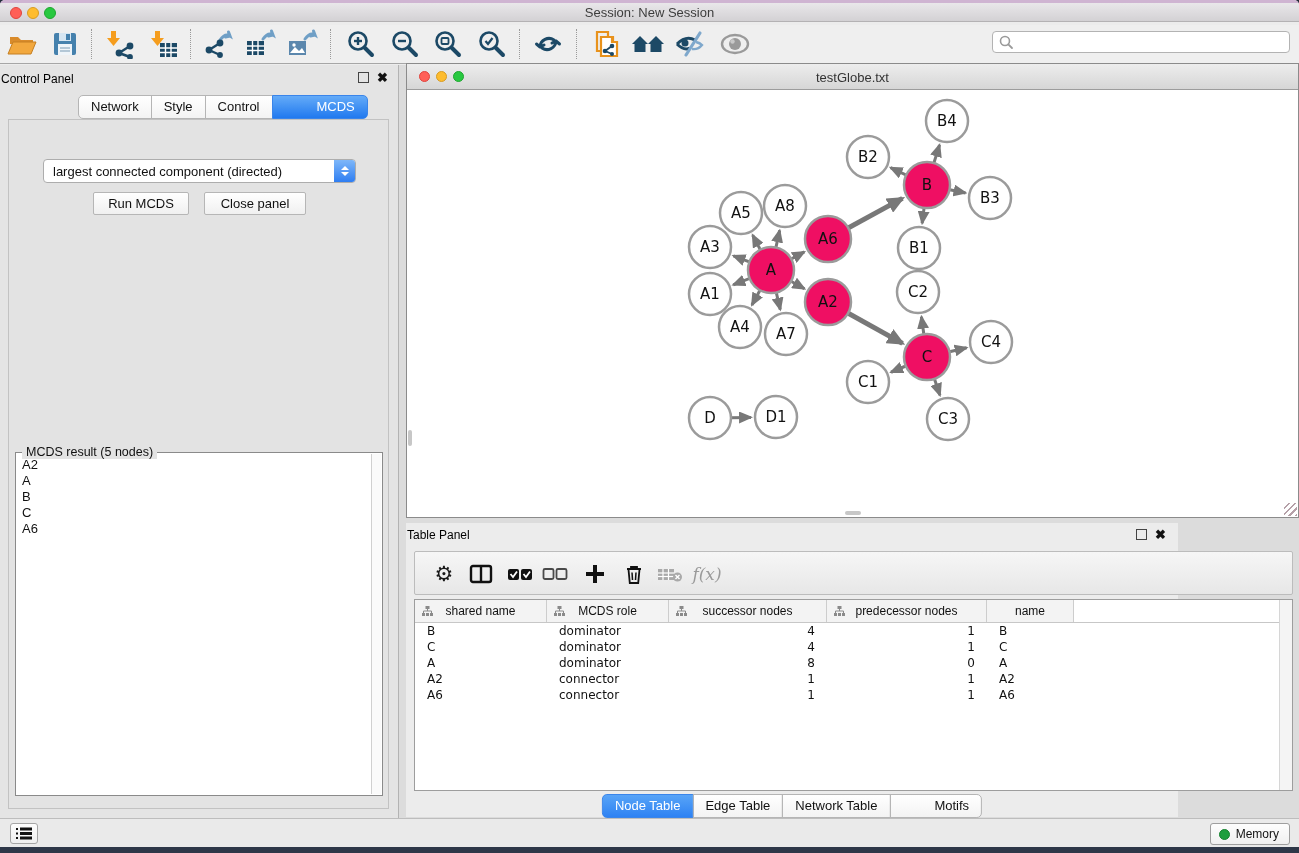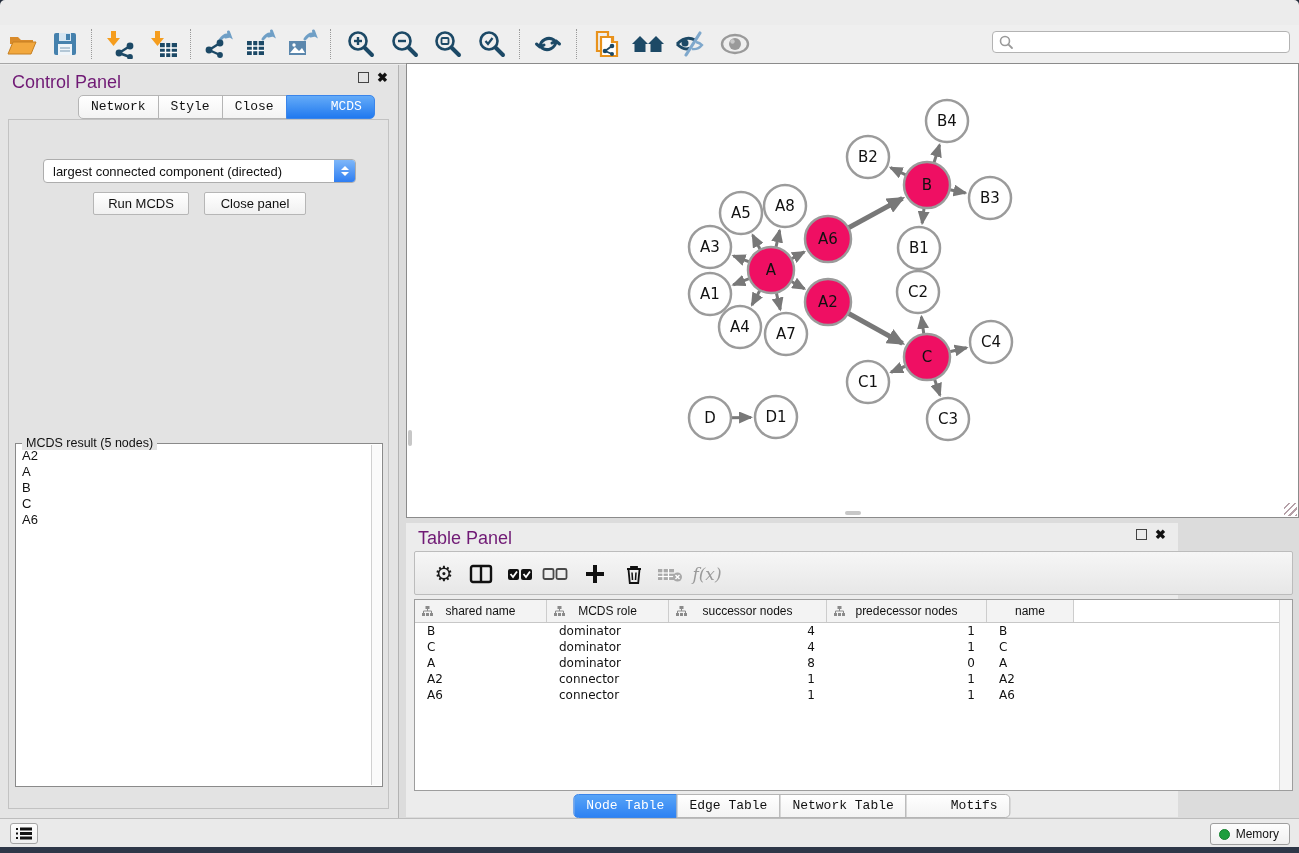--- a/index.html
+++ b/index.html
@@ -21,41 +21,41 @@
   .tb-icon { position:absolute; top:3px; width:34px; height:32px; display:flex; align-items:center; justify-content:center; cursor:default; }
   .tb-sep { position:absolute; top:4px; height:30px; width:0; border-left:1px dotted #9a9a9a; }
   .searchbox { position:absolute; right:9px; top:6px; width:298px; height:22px; background:#fff; border:1px solid #b3b3b3; border-radius:4px; display:flex; align-items:center; padding-left:5px; }
   .searchbox input { border:none; outline:none; flex:1; font-size:12px; height:18px; background:transparent; }
 
   
   .workspace { position:absolute; left:0; top:65px; width:1299px; height:753px; background:#dcdcdc; }
 
   
   .control-panel { position:absolute; left:0; top:0; width:399px; height:753px; background:#e4e4e4; border-right:1px solid #b3b3b3; }
-  .panel-title { position:absolute; left:12px; top:7px; font-size:18px; color:#701a75; }
+  .panel-title { position:absolute; left:1px; top:7px; font-size:12px; color:#000000; }
   .win-btns { position:absolute; right:10px; top:7px; display:flex; gap:8px; align-items:center; }
   .float-btn { width:11px; height:11px; border:1.5px solid #444; background:transparent; }
   .close-btn { font-size:13px; font-weight:bold; color:#111; line-height:11px; }
-  .seg-group { position:absolute; display:flex;font-family:Liberation Mono, monospace; }
+  .seg-group { position:absolute; display:flex; }
   .ctrl-tabs { left:78px; top:30px; }
   .seg-btn { border:1px solid #b5b5b5; background:linear-gradient(#ffffff,#f3f3f3); padding:3px 12px 4px; font-size:13px; color:#111; margin-left:-1px; white-space:nowrap; }
   .seg-btn:first-child { border-radius:5px 0 0 5px; margin-left:0; }
   .seg-btn:last-child { border-radius:0 5px 5px 0;padding-left:44px; }
   .seg-btn.active { background:linear-gradient(#64abf8,#2179ef); border-color:#3a85ea; color:#fff; }
   .ctrl-content { position:absolute; left:8px; top:54px; width:381px; height:690px; background:#e3e3e3; border:1px solid #c2c2c2; }
   .opt-label { position:absolute; left:0; width:100%; top:14px; text-align:center; font-size:13px; color:#111; }
   .dropdown { position:absolute; left:34px; top:39px; width:313px; height:24px; background:#fff; border:1px solid #adadad; border-radius:4px; display:flex; align-items:center; }
   .dropdown .dd-text { flex:1; font-size:13px; padding-left:9px; color:#111; white-space:nowrap; }
   .dd-stepper { width:21px; height:22px; border-radius:0 3px 3px 0; background:linear-gradient(#7eb7f9,#2f7ef2); display:flex; flex-direction:column; align-items:center; justify-content:center; gap:2px; }
   .dd-stepper .up { width:0; height:0; border-left:4px solid transparent; border-right:4px solid transparent; border-bottom:4px solid #fff; }
   .dd-stepper .dn { width:0; height:0; border-left:4px solid transparent; border-right:4px solid transparent; border-top:4px solid #fff; }
   .btn { position:absolute; height:23px; background:linear-gradient(#ffffff,#f0f0f0); border:1px solid #b6b6b6; border-radius:2px; font-size:13px; color:#111; display:flex; align-items:center; justify-content:center; }
   .run-btn { left:84px; top:72px; width:96px; }
   .closep-btn { left:195px; top:72px; width:102px; }
-  .fieldset { position:absolute; left:6px; top:323px; width:368px; height:344px; border:1px solid #8a8a8a; background:#fff; }
+  .fieldset { position:absolute; left:6px; top:332px; width:368px; height:344px; border:1px solid #8a8a8a; background:#fff; }
   .fieldset .legend { position:absolute; left:6px; top:-8px; background:#e3e3e3; padding:0 4px; font-size:12.5px; color:#111; }
   .result-list { position:absolute; left:2px; top:4px; right:12px; bottom:2px; overflow:hidden; }
   .result-item { font-size:13px; color:#111; line-height:16px; padding-left:4px; }
   .list-scroll { position:absolute; right:1px; top:1px; bottom:1px; width:10px; background:#fafafa; border-left:1px solid #d0d0d0; }
 
   
   .net-window { position:absolute; left:406px; top:-2px; width:893px; height:455px; background:#fff; border:1px solid #8b8b8b; }
   .net-titlebar { position:absolute; left:0; top:0; width:100%; height:26px; background:linear-gradient(#ededed,#d6d6d6); border-bottom:1px solid #9c9c9c; }
   .net-titlebar .title { position:absolute; left:0; right:0; top:6px; text-align:center; font-size:13px; color:#333; }
   .ntl { position:absolute; width:11px; height:11px; border-radius:50%; top:7px; }
@@ -91,20 +91,26 @@
   .memory-btn { position:absolute; right:9px; top:4px; height:22px; padding:0 10px 0 8px; background:linear-gradient(#fdfdfd,#f0f0f0); border:1px solid #9e9e9e; border-radius:3px; display:flex; align-items:center; gap:6px; }
   .memory-dot { width:11px; height:11px; border-radius:50%; background:#1e9e3e; border:1px solid #15822f; }
   .memory-btn span { font-size:12px; color:#111; }
   svg { display:block; }
 </style>
 </head>
 <body>
 
 <div class="app">
 
+  <div class="titlebar">
+    <span class="tl red"></span>
+    <span class="tl yellow"></span>
+    <span class="tl green"></span>
+    <div class="title">Session: New Session</div>
+  </div>
 
   <div class="toolbar">
     <div class="tb-icon" style="left:5px">
       <svg width="30" height="28">
           <path d="M3 7 L11 7 L14 10 L26 10 L26 14 L3 14 Z" fill="#d98b2b"></path>
           <path d="M1 24 L6 12 L29 12 L24 24 Z" fill="#f2a83e" stroke="#c57f22" stroke-width="1"></path>
         </svg>
     </div>
     <div class="tb-icon" style="left:48px">
       <svg width="28" height="28">
@@ -250,21 +256,21 @@
 
     <div class="control-panel">
       <div class="panel-title">Control Panel</div>
       <div class="win-btns">
         <span class="float-btn"></span>
         <span class="close-btn">✖</span>
       </div>
       <div class="seg-group ctrl-tabs">
           <div class="seg-btn">Network</div>
           <div class="seg-btn">Style</div>
-          <div class="seg-btn">Close</div>
+          <div class="seg-btn">Control</div>
           <div class="seg-btn active">MCDS</div>
         </div>
       <div class="ctrl-content">
         <div class="dropdown">
           <span class="dd-text">largest connected component (directed)</span>
           <span class="dd-stepper">
               <span class="up"></span>
               <span class="dn"></span>
             </span>
         </div>
@@ -278,20 +284,26 @@
               <div class="result-item">B</div>
               <div class="result-item">C</div>
               <div class="result-item">A6</div>
             </div>
           <div class="list-scroll"></div>
         </div>
       </div>
     </div>
 
     <div class="net-window">
+      <div class="net-titlebar">
+        <span class="ntl red"></span>
+        <span class="ntl yellow"></span>
+        <span class="ntl green"></span>
+        <div class="title">testGlobe.txt</div>
+      </div>
       <div class="net-canvas">
         <svg width="891" height="427" viewBox="0 0 891 427">
           <defs>
             <marker id="arrN" markerUnits="userSpaceOnUse" markerWidth="14" markerHeight="12" refX="12" refY="6" orient="auto">
                 <path d="M0 0 L14 6 L0 12 Z" fill="#787878"></path>
               </marker>
             <marker id="arrT" markerUnits="userSpaceOnUse" markerWidth="18" markerHeight="16" refX="15" refY="8" orient="auto">
                 <path d="M0 0 L18 8 L0 16 Z" fill="#787878"></path>
               </marker>
           </defs>

